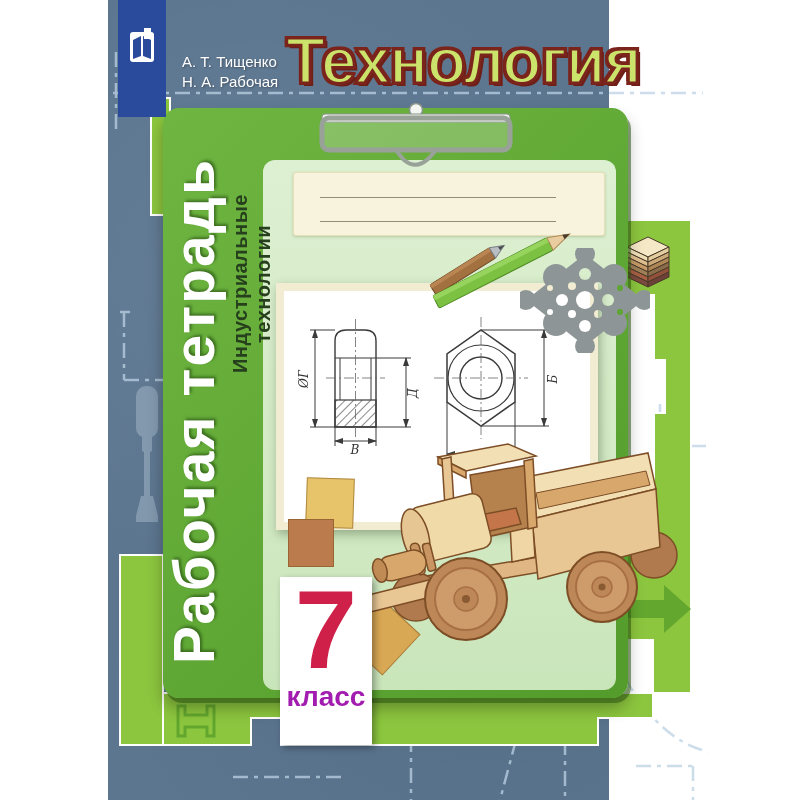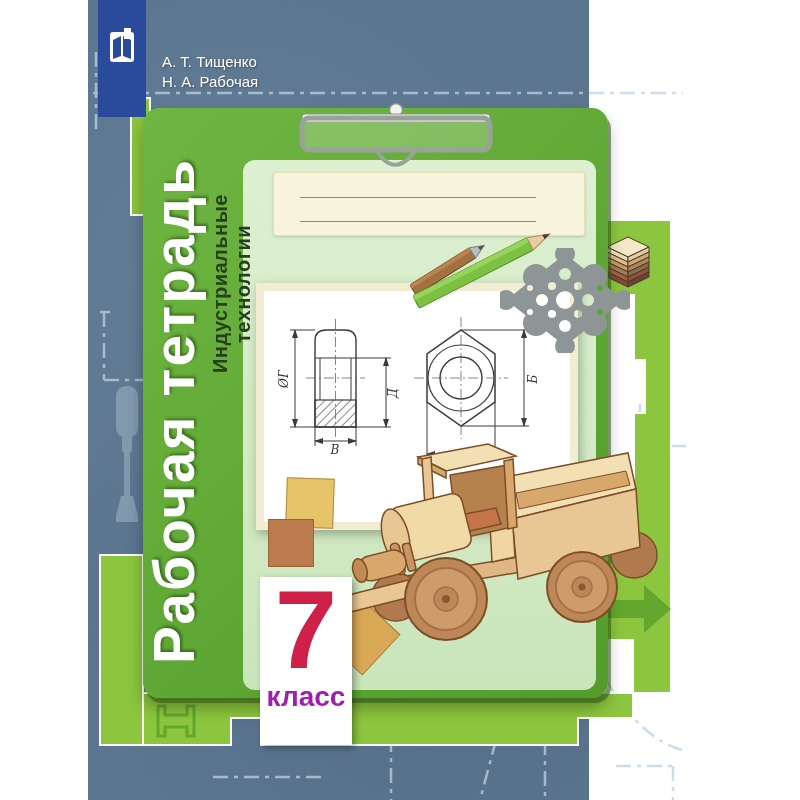--- a/index.html
+++ b/index.html
@@ -1,17 +1,17 @@
 <!DOCTYPE html>
 <html><head>
 <meta charset="utf-8">
 <style>
   html,body{margin:0;padding:0;background:#fff;}
   body{width:800px;height:800px;position:relative;font-family:"Liberation Sans",sans-serif;overflow:hidden;}
-  #cover{position:absolute;left:88px;top:0;width:501px;height:800px;background:#5C7690;
+  #cover{position:absolute;left:108px;top:0;width:501px;height:800px;background:#5C7690;
          background-image:radial-gradient(circle at 30% 35%,rgba(255,255,255,.06),transparent 55%),
                           radial-gradient(circle at 75% 70%,rgba(0,0,20,.08),transparent 60%);}
   .abs{position:absolute;}
   
   #bg-decor,#lime-layer{position:absolute;left:0;top:0;width:600px;height:800px;}
   #bg-decor{z-index:0;} #lime-layer{z-index:1;}
   
   #pubstrip{left:10px;top:0;width:48px;height:117px;background:#2A4A9C;z-index:6;}
   
   #authors{left:74px;top:52px;z-index:6;color:#fff;font-size:15px;line-height:20px;font-weight:500;
@@ -119,20 +119,21 @@
         <rect x="14" y="-4" width="7" height="11" fill="#FFFFFF"></rect>
       </g>
     </svg>
   </div>
 
   <div id="authors" class="abs">
     <div>А. Т. Тищенко</div>
     <div>Н. А. Рабочая</div>
   </div>
 
+  <div id="title" class="abs">Технология</div>
 
   <div id="card" class="abs">
     <div id="series-vtext" class="abs">Рабочая тетрадь</div>
     <div id="subtitle-vtext" class="abs">Индустриальные технологии</div>
     <div id="panel" class="abs"></div>
   </div>
 
   <div id="nameplate" class="abs">
     <div class="plate-line" style="top:24px;"></div>
     <div class="plate-line" style="top:48px;"></div>

